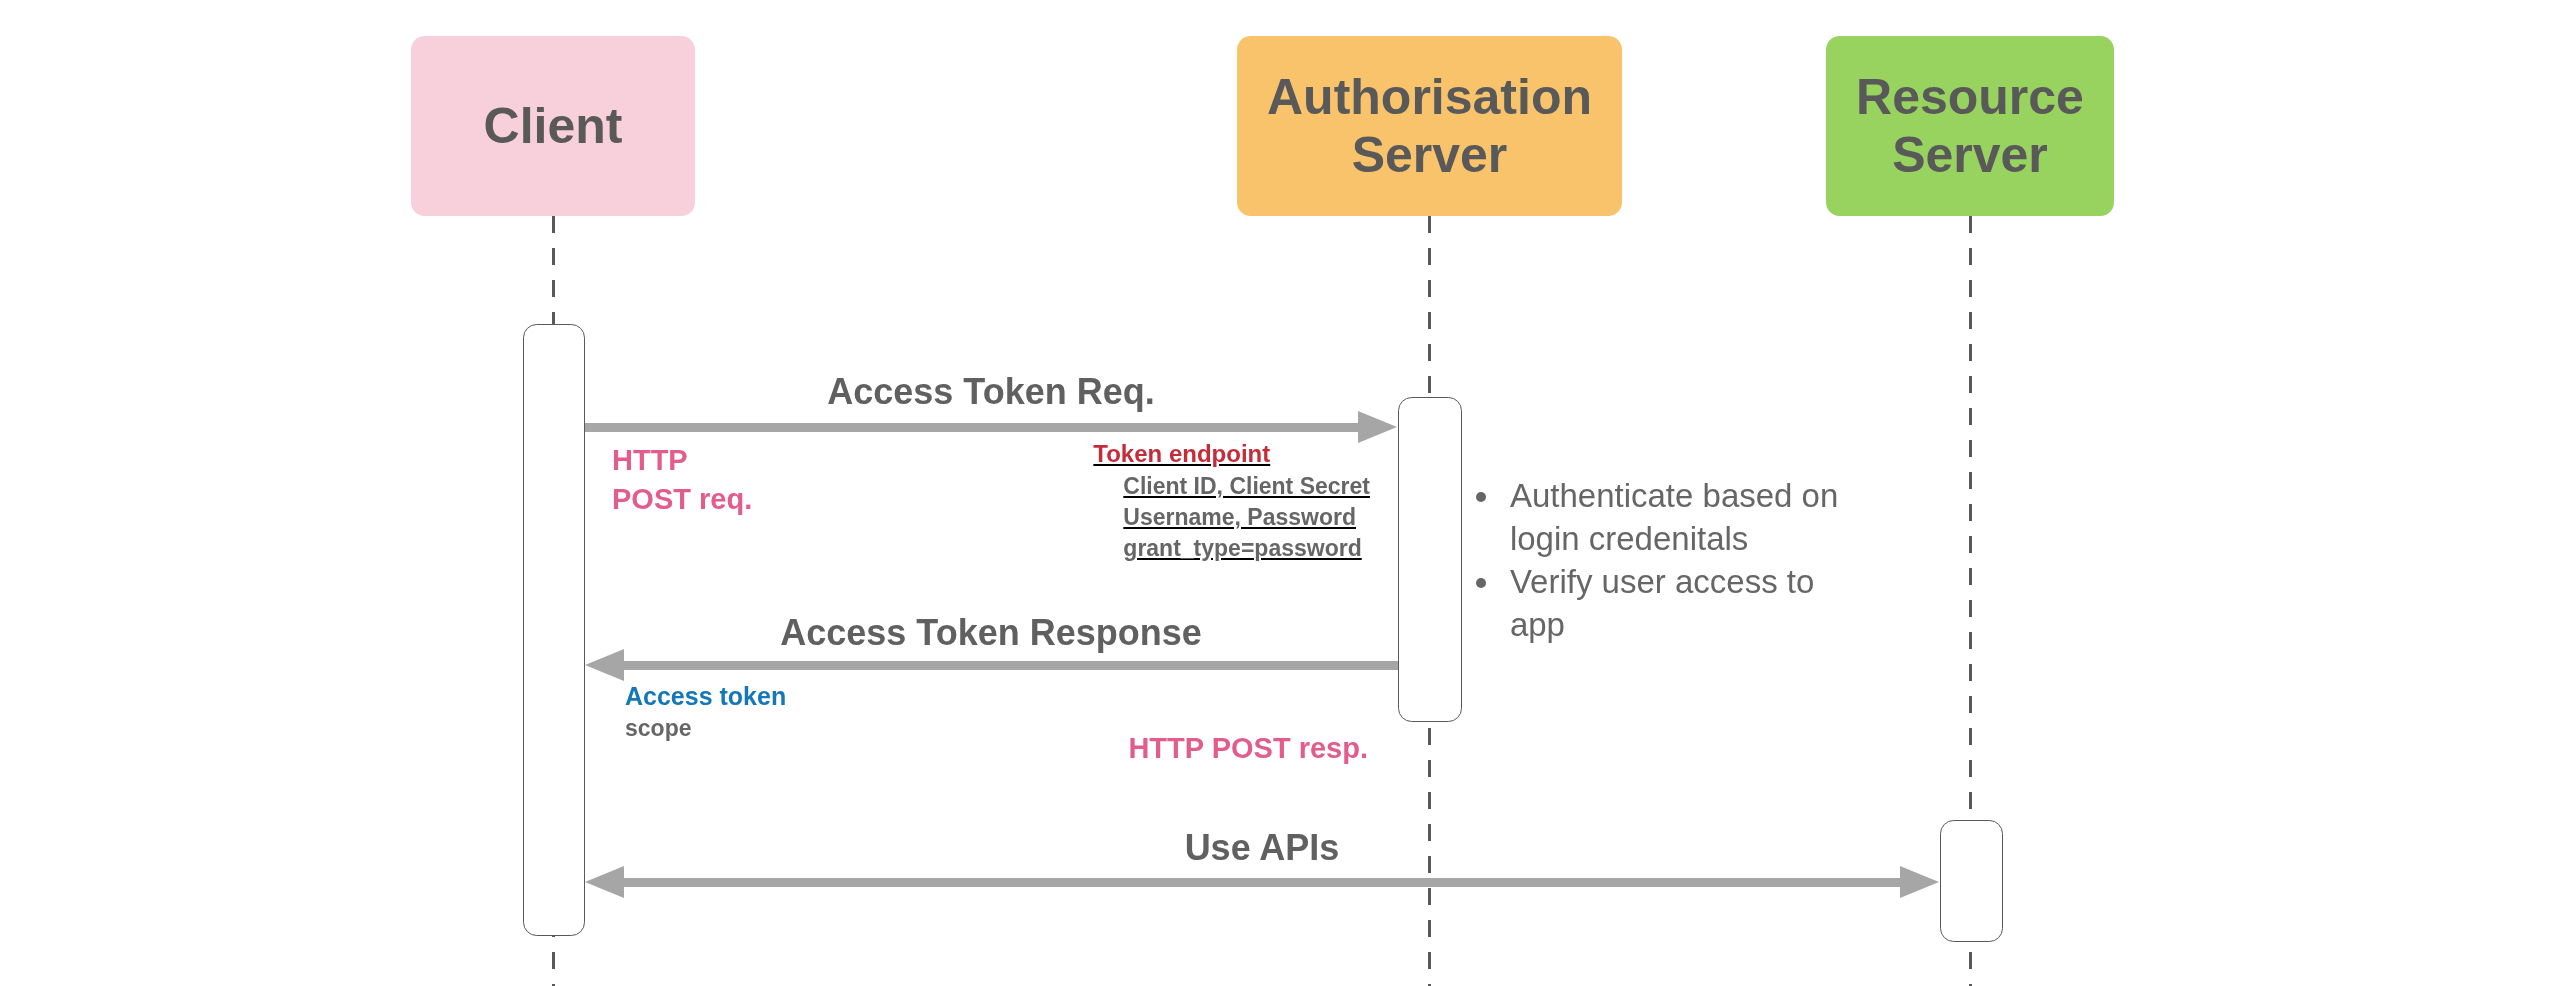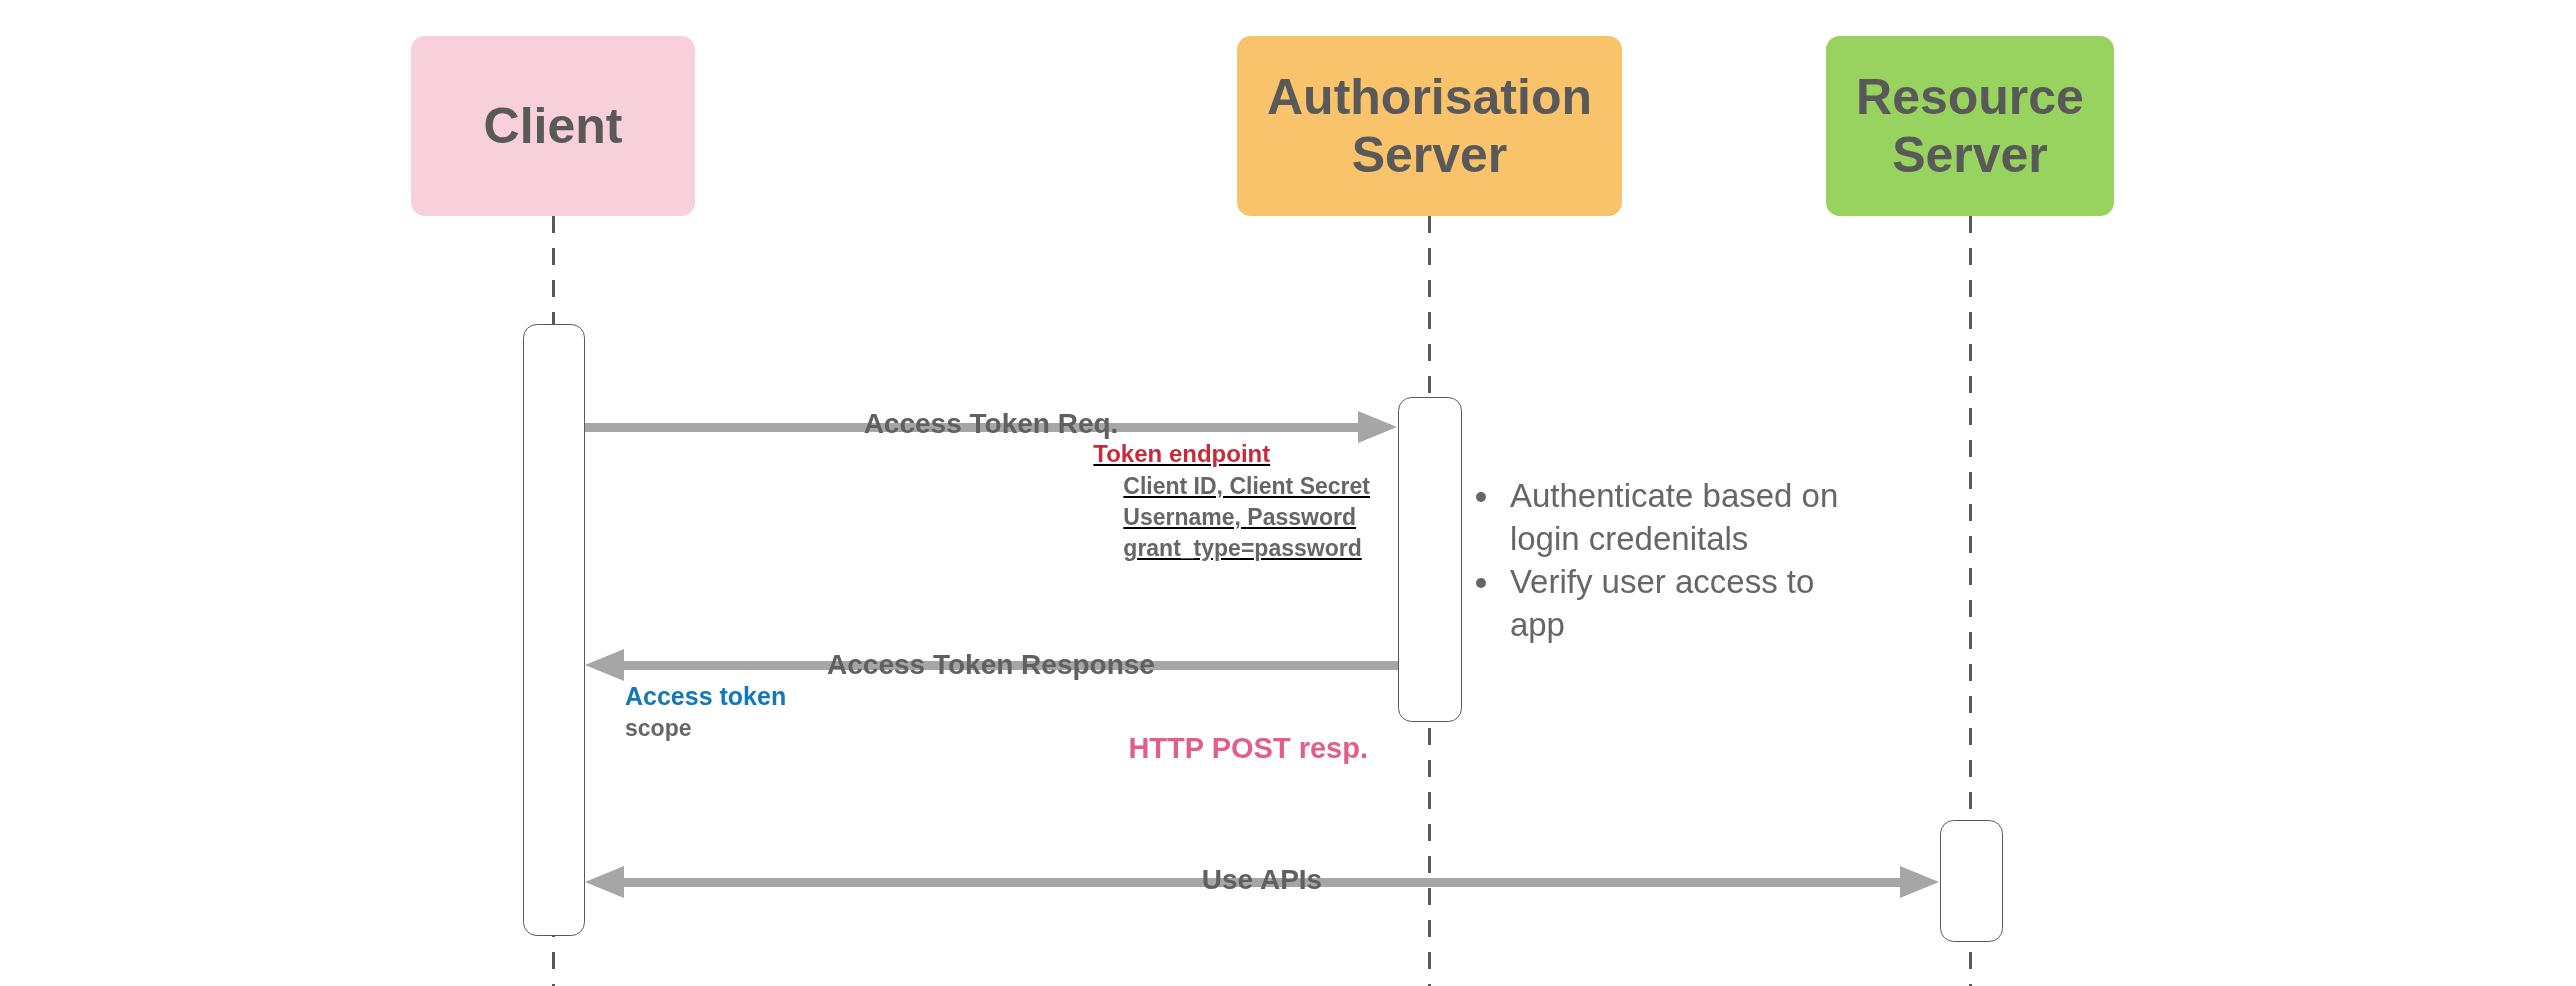--- a/index.html
+++ b/index.html
@@ -45,23 +45,22 @@
 
   
   .arrow-line{position:absolute;height:8.6px;background:var(--arrow);z-index:3;}
   .arrow-head{position:absolute;width:0;height:0;z-index:3;}
   .arrow-head.right{border-top:16.3px solid transparent;border-bottom:16.3px solid transparent;border-left:39px solid var(--arrow);}
   .arrow-head.left{border-top:16.3px solid transparent;border-bottom:16.3px solid transparent;border-right:39px solid var(--arrow);}
 
   
   .msg-label{
     position:absolute;z-index:4;transform:translate(-50%,-50%);
-    font-weight:bold;font-size:28px;white-space:nowrap;
+    font-weight:bold;font-size:36px;white-space:nowrap;
     color:var(--message-text);
-    margin-top:32px;
   }
 
   
   .ann{position:absolute;z-index:4;white-space:nowrap;}
   .ann-pink{color:var(--pink);font-weight:bold;}
   .http-post-req{left:612px;top:441px;font-size:29px;line-height:39px;}
   .right-stack{right:1206px;top:437px;text-decoration:underline;}
   .right-stack .title{color:var(--red);font-weight:bold;font-size:24px;line-height:34px;}
   .right-stack .line{color:var(--gray-text);font-weight:bold;font-size:23px;line-height:31px;margin-left:30px;}
   .access-token{left:625px;top:680px;}
@@ -97,20 +96,24 @@
   <div class="lifeline resource"></div>
 
   <div class="activation client"></div>
   <div class="activation auth"></div>
   <div class="activation resource"></div>
 
   <div class="arrow-line" style="left:585px;top:423px;width:775px;"></div>
   <div class="arrow-head right" style="left:1358px;top:411px;"></div>
   <div class="msg-label" style="left:991px;top:392px;">Access Token Req.</div>
 
+  <div class="ann ann-pink http-post-req">
+    <div>HTTP</div>
+    <div>POST req.</div>
+  </div>
 
   <div class="ann right-stack">
     <div class="title">Token endpoint</div>
     <div class="line">Client ID, Client Secret</div>
     <div class="line">Username, Password</div>
     <div class="line">grant_type=password</div>
   </div>
 
   <div class="note">
     <ul>

